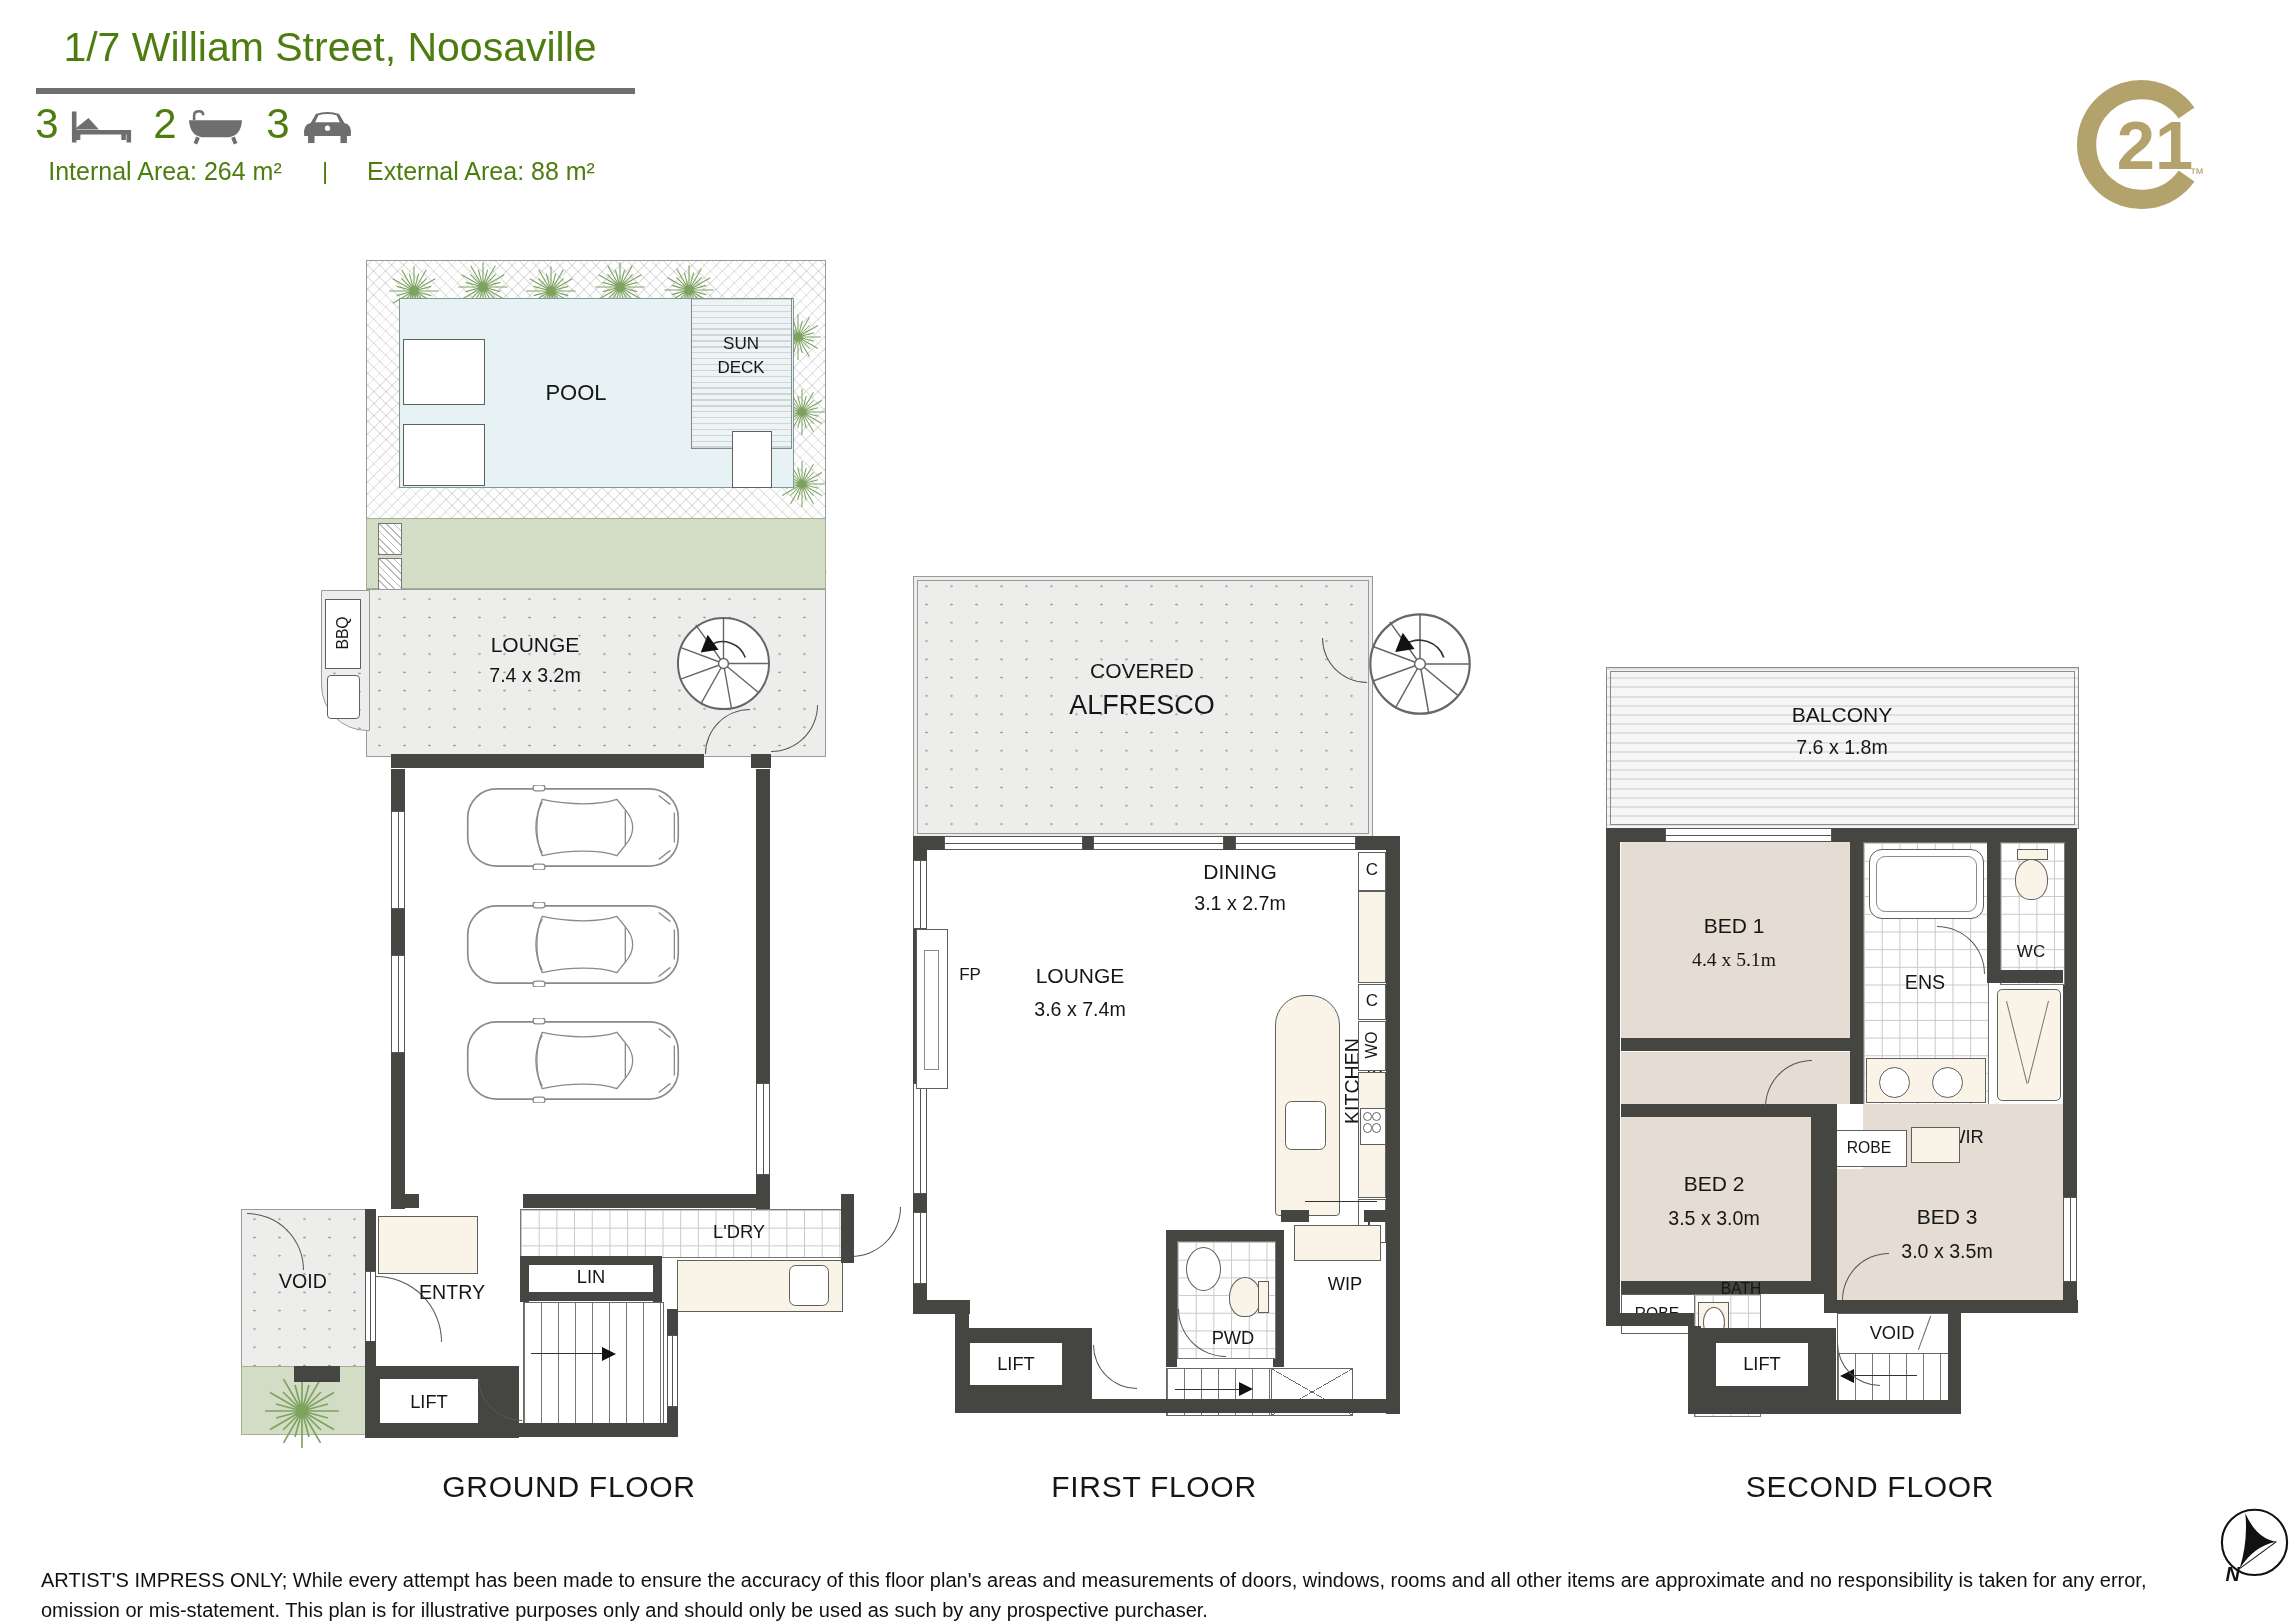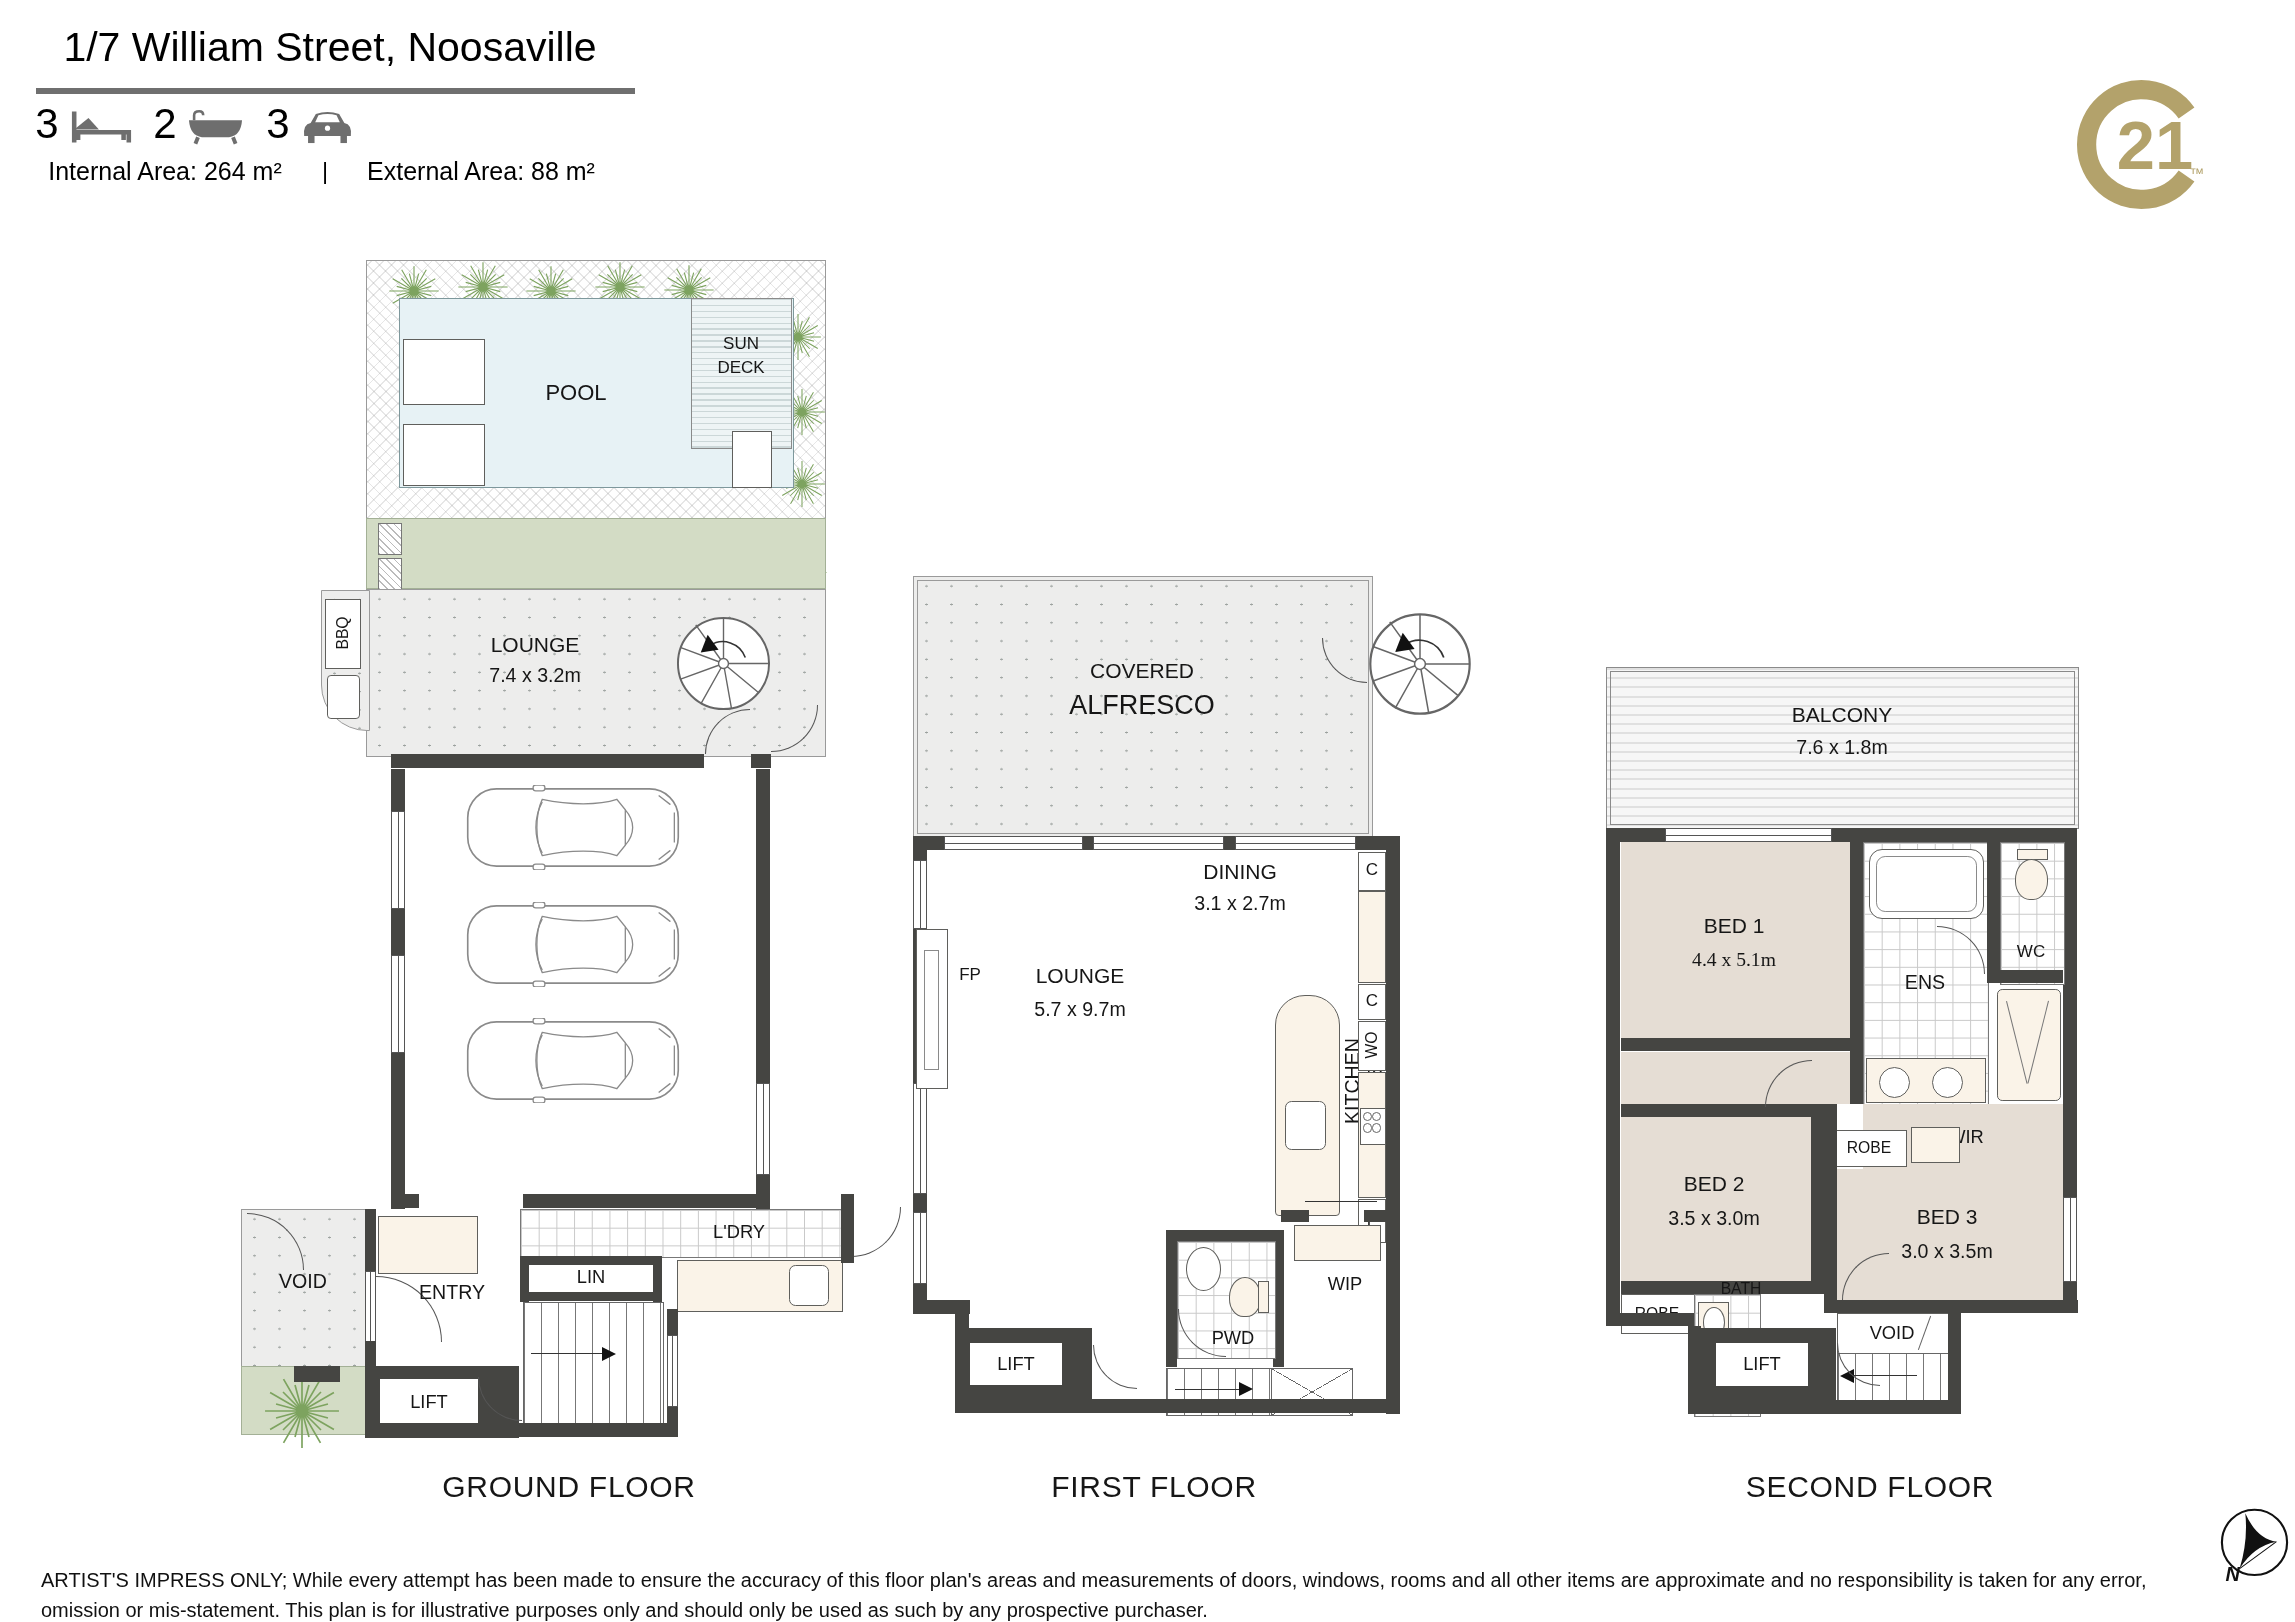--- a/index.html
+++ b/index.html
@@ -4,21 +4,21 @@
 <title>Floor Plan</title>
 <style>
   html,body{margin:0;padding:0;background:#fff;}
   #canvas{position:relative;width:2295px;height:1623px;background:#fff;overflow:hidden;
           font-family:"Liberation Sans",sans-serif;}
   .abs{position:absolute;}
   .w{position:absolute;background:#454542;}
   .lbl{position:absolute;font-family:"Liberation Sans",sans-serif;color:#161616;
        white-space:nowrap;transform:translate(-50%,-50%);text-align:center;}
   .lbl.vert{transform:translate(-50%,-50%) rotate(-90deg);}
-  .gray{color:#000000;}
+  .gray{color:#4d7c0f;}
   .herr{position:absolute;background-color:#fff;border:1.3px solid #9a9a9a;
     background-image:repeating-linear-gradient(45deg,rgba(120,120,120,.18) 0 1.3px,transparent 1.3px 8.5px),
                      repeating-linear-gradient(-45deg,rgba(120,120,120,.18) 0 1.3px,transparent 1.3px 8.5px);}
   .dots{position:absolute;background-color:#ededec;border:1.3px solid #9a9a9a;
     background-image:radial-gradient(#9aa09d 1.2px,transparent 1.4px);background-size:25px 18.3px;}
   .green{position:absolute;background:#d3dcc5;border:0.7px solid #a3b096;}
   .pool{position:absolute;background:#e7f2f5;border:1.3px solid #7e989c;}
   .deckstripes{position:absolute;border:1.3px solid #8a8a8a;
     background:repeating-linear-gradient(180deg,#ccd7d8 0 1.3px,#eef4f5 1.3px 5.9px);}
   .hstripe{position:absolute;border:1.3px solid #8a8a8a;outline:1.3px solid #8a8a8a;outline-offset:-5.2px;
@@ -255,21 +255,21 @@
 
   <div class="w" style="left:913px;top:850px;width:14.4px;height:450px;"></div>
   <div class="win-v" style="left:913px;top:860px;width:14.4px;height:69px;"></div>
   <div class="win-v" style="left:913px;top:1083px;width:14.4px;height:111px;"></div>
   <div class="win-v" style="left:913px;top:1212px;width:14.4px;height:72px;"></div>
   <div class="w" style="left:1386px;top:850px;width:14.4px;height:360px;"></div>
 
   <div class="lbl" style="left:1240px;top:872px;font-size:21px;">DINING</div>
   <div class="lbl" style="left:1240px;top:903px;font-size:19.6px;">3.1 x 2.7m</div>
   <div class="lbl" style="left:1080px;top:976px;font-size:21px;">LOUNGE</div>
-  <div class="lbl" style="left:1080px;top:1009px;font-size:19.6px;">5.7 x 9.7m</div>
+  <div class="lbl" style="left:1080px;top:1009px;font-size:19.6px;">3.6 x 7.4m</div>
 
   <div class="whitebox" style="left:916px;top:929px;width:30px;height:158px;"></div>
   <div class="abs" style="left:924px;top:950px;width:13px;height:118px;border:1.3px solid #8a8a8a;background:#fff;"></div>
   <div class="lbl" style="left:970px;top:975px;font-size:17px;">FP</div>
 
   <div class="cream" style="left:1275px;top:995px;width:63px;height:219px;border-radius:30px 30px 3.9px 3.9px;"></div>
   <div class="whitebox" style="left:1285px;top:1101px;width:39px;height:47px;border-radius:6.5px;"></div>
   <div class="lbl vert" style="left:1352px;top:1081px;font-size:19.6px;">KITCHEN</div>
   <div class="lbl vert" style="left:1375px;top:1081px;font-size:19.6px;">3.1 x 5.4m</div>
   <div class="whitebox" style="left:1358px;top:852px;width:26px;height:37px;"></div>

